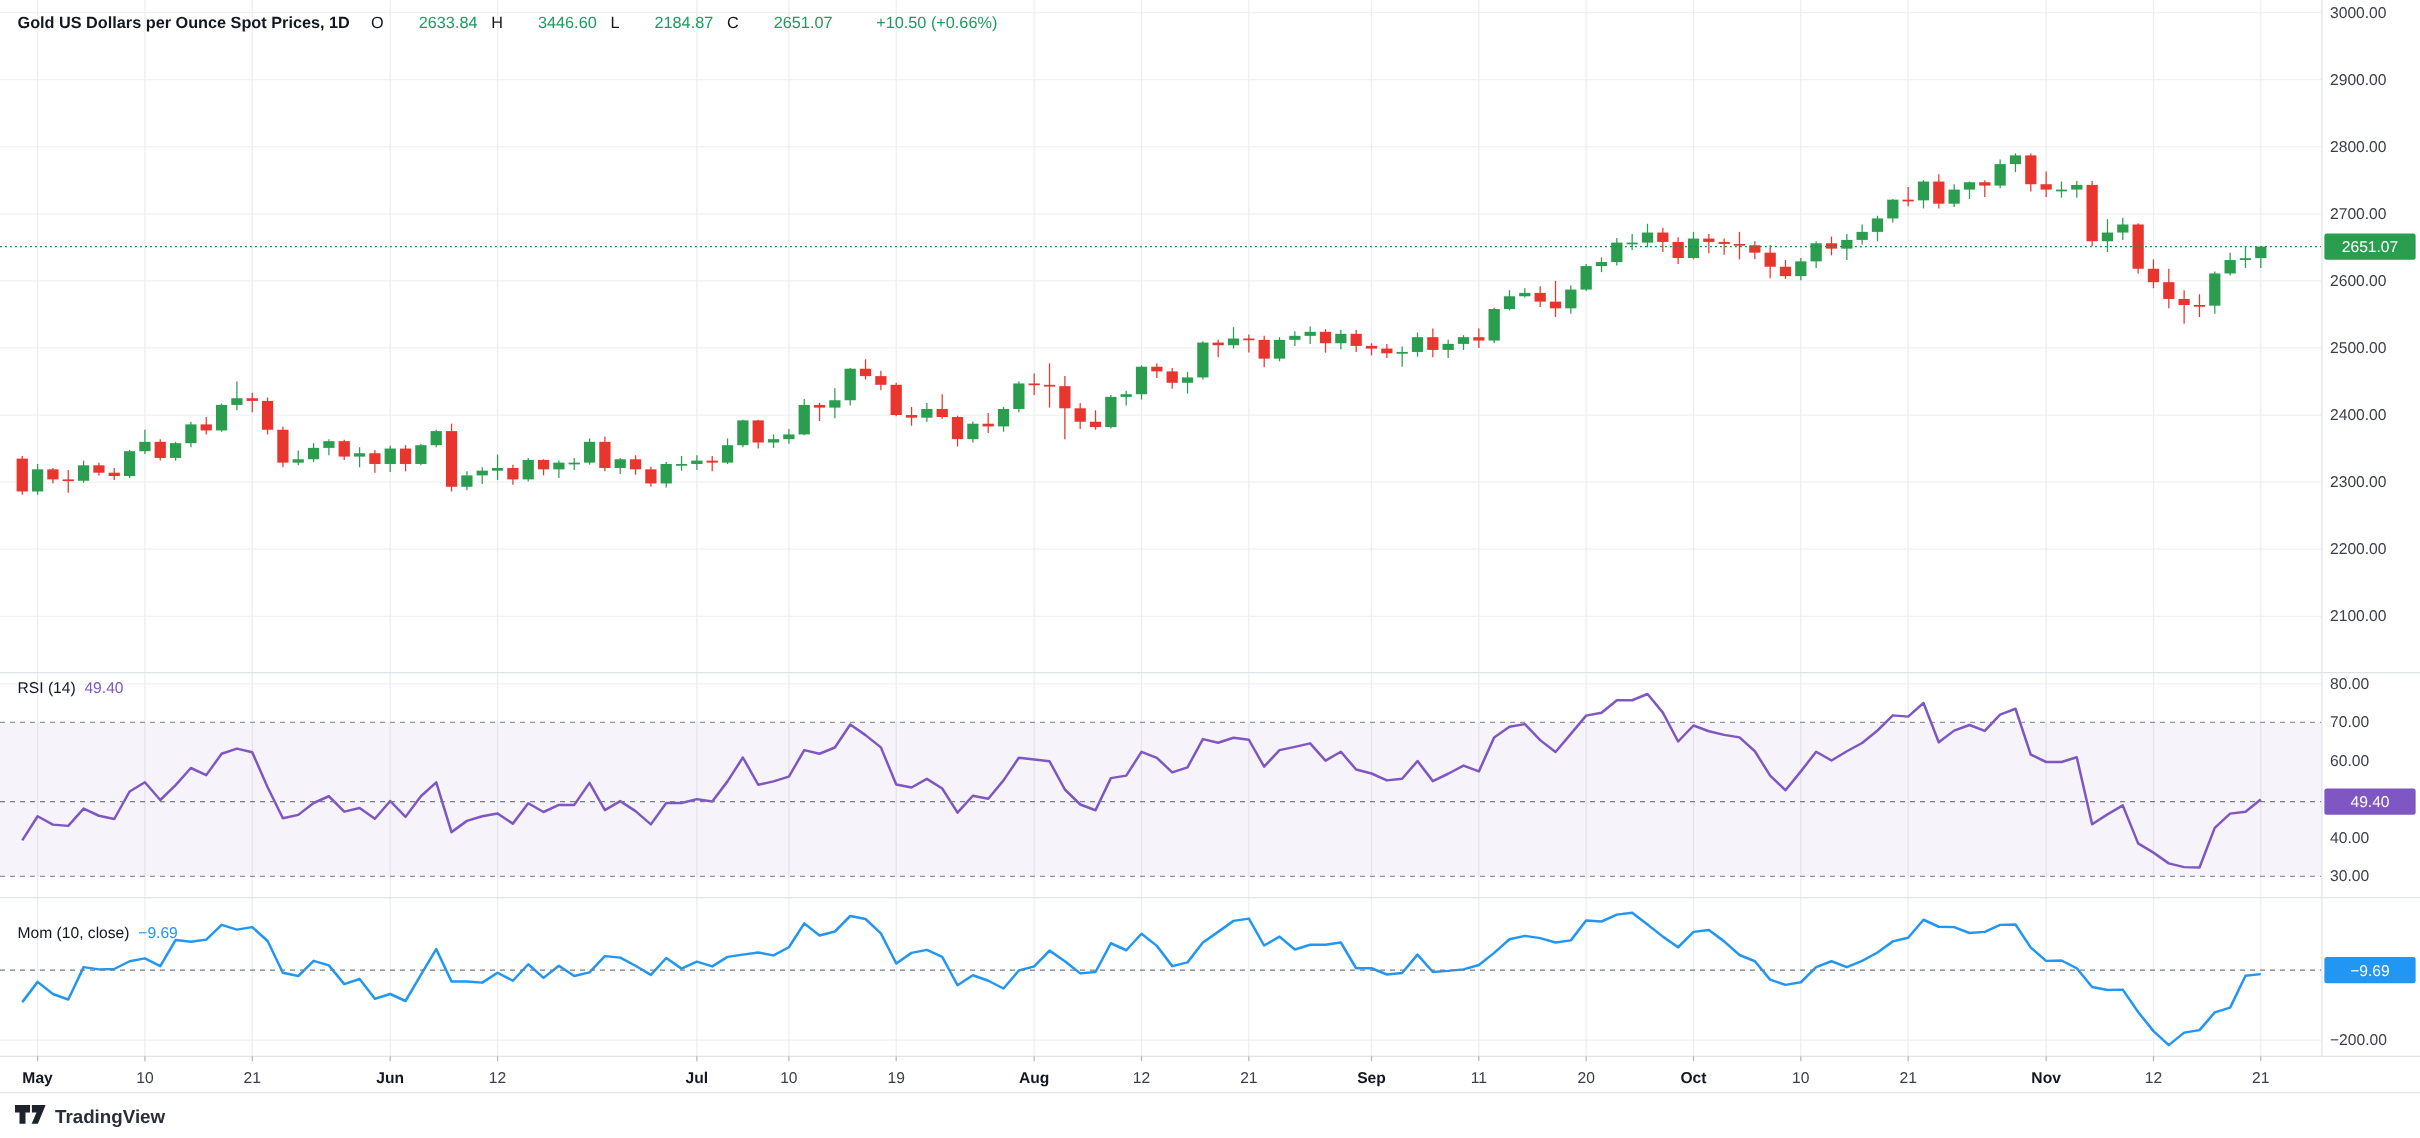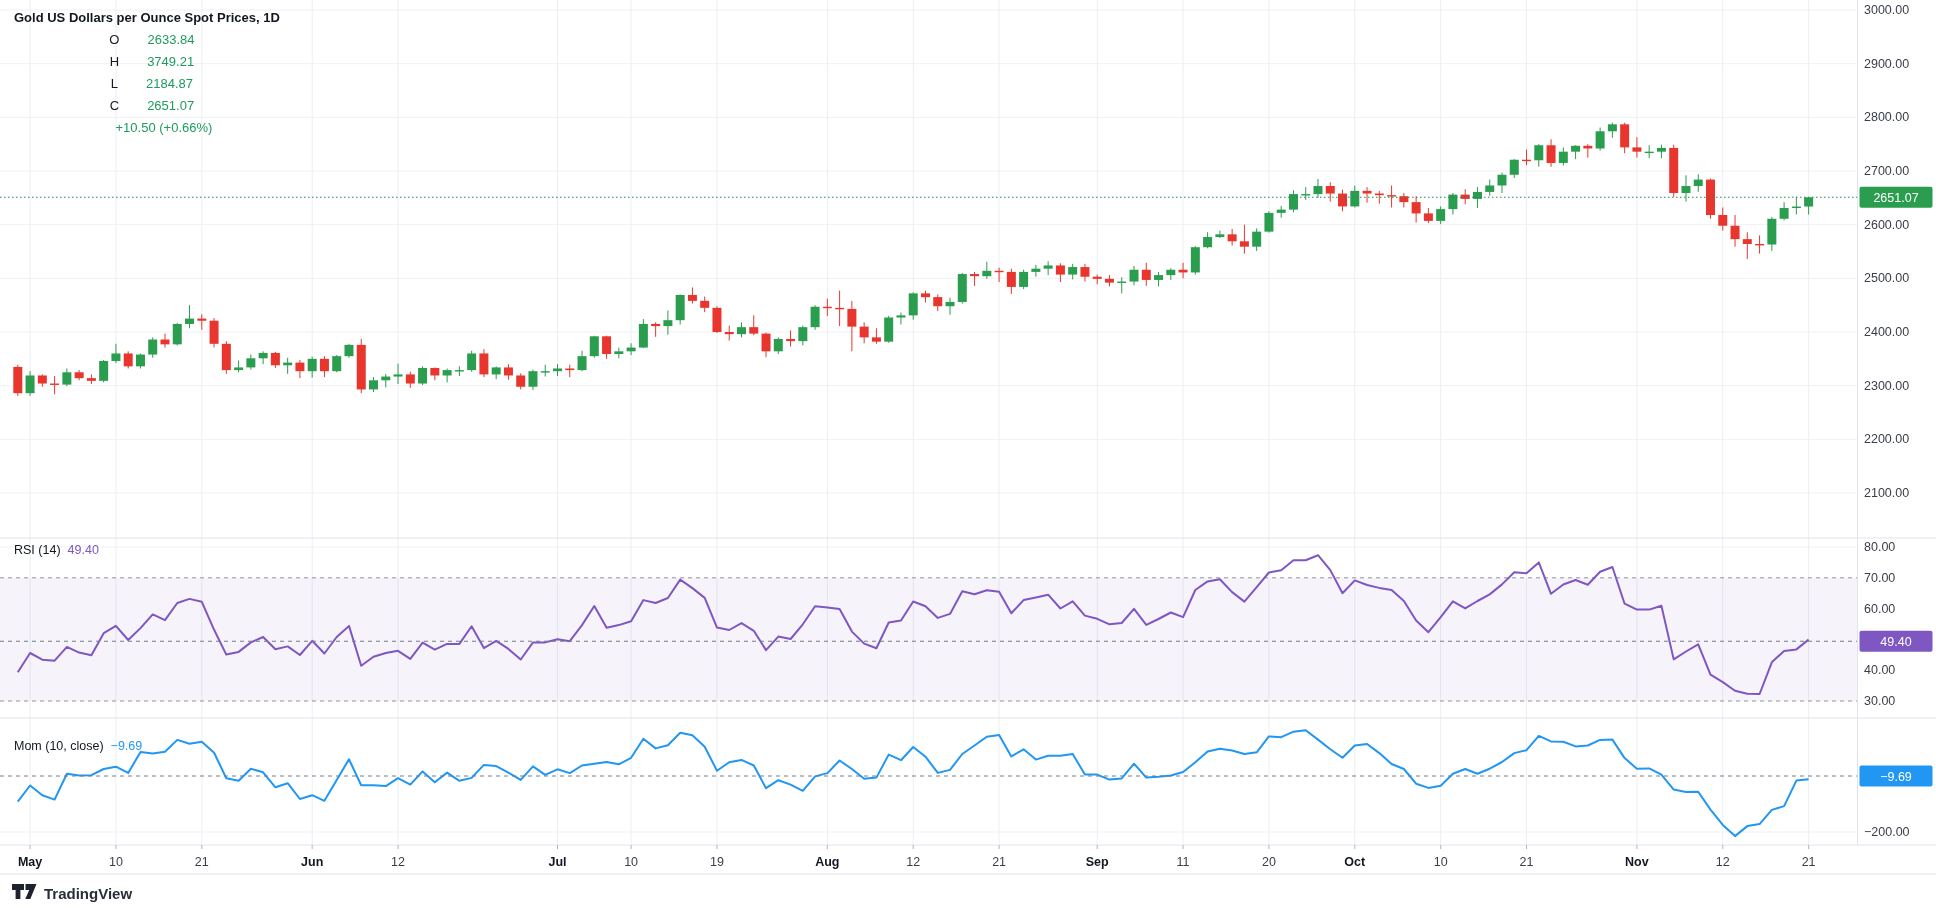--- a/index.html
+++ b/index.html
@@ -5,21 +5,21 @@
   html,body{margin:0;padding:0;background:#ffffff;}
   body{width:1936px;height:910px;position:relative;font-family:"Liberation Sans",sans-serif;overflow:hidden;}
   #plot{position:absolute;left:0;top:0;}
   .legend{position:absolute;display:flex;align-items:center;gap:7px;font-size:13px;color:#131722;white-space:nowrap;}
   .legend .title{font-weight:700;margin-right:6px;}
   .legend .lk{color:#131722;margin-left:4px;}
   .legend .lv{font-weight:500;padding-left:28px;}
   .green{color:#1e9b5e;}
   .purple{color:#7e57c2;font-weight:500;}
   .blue{color:#2196f3;font-weight:500;}
-  #main-legend{left:14px;top:10px;flex-direction:column;}
+  #main-legend{left:14px;top:10px;}
   #rsi-legend{left:14px;top:543px;font-size:12.5px;}
   #mom-legend{left:14px;top:739px;font-size:12.5px;}
   .tv-logo{position:absolute;left:12px;top:883px;display:flex;align-items:center;gap:7px;color:#2a2e39;font-size:15px;font-weight:600;text-align:right;}
   svg text{font-family:"Liberation Sans",sans-serif;}
 </style>
 </head>
 <body>
 
 <svg id="plot" width="1936" height="910">
     <g>
@@ -451,21 +451,21 @@
       <line x1="1722.774" y1="845" x2="1722.774" y2="849" stroke="#b2b5be"></line>
       <text x="1722.774" y="866" font-size="12.5" text-anchor="middle" fill="#3a3e4a" font-weight="normal">12</text>
       <line x1="1808.636" y1="845" x2="1808.636" y2="849" stroke="#b2b5be"></line>
       <text x="1808.636" y="866" font-size="12.5" text-anchor="middle" fill="#3a3e4a" font-weight="normal">21</text>
     </g>
   </svg>
 
 <div class="legend" id="main-legend">
   <span class="title">Gold US Dollars per Ounce Spot Prices, 1D</span>
   <span><span class="lk">O</span><span class="lv green">2633.84</span></span>
-  <span><span class="lk">H</span><span class="lv green">3749.21</span></span>
+  <span><span class="lk">H</span><span class="lv green">3446.60</span></span>
   <span><span class="lk">L</span><span class="lv green">2184.87</span></span>
   <span><span class="lk">C</span><span class="lv green">2651.07</span></span>
   <span class="lv green">+10.50 (+0.66%)</span>
 </div>
 
 <div class="legend" id="rsi-legend">
   <span>RSI (14)</span>
   <span class="purple">49.40</span>
 </div>
 

